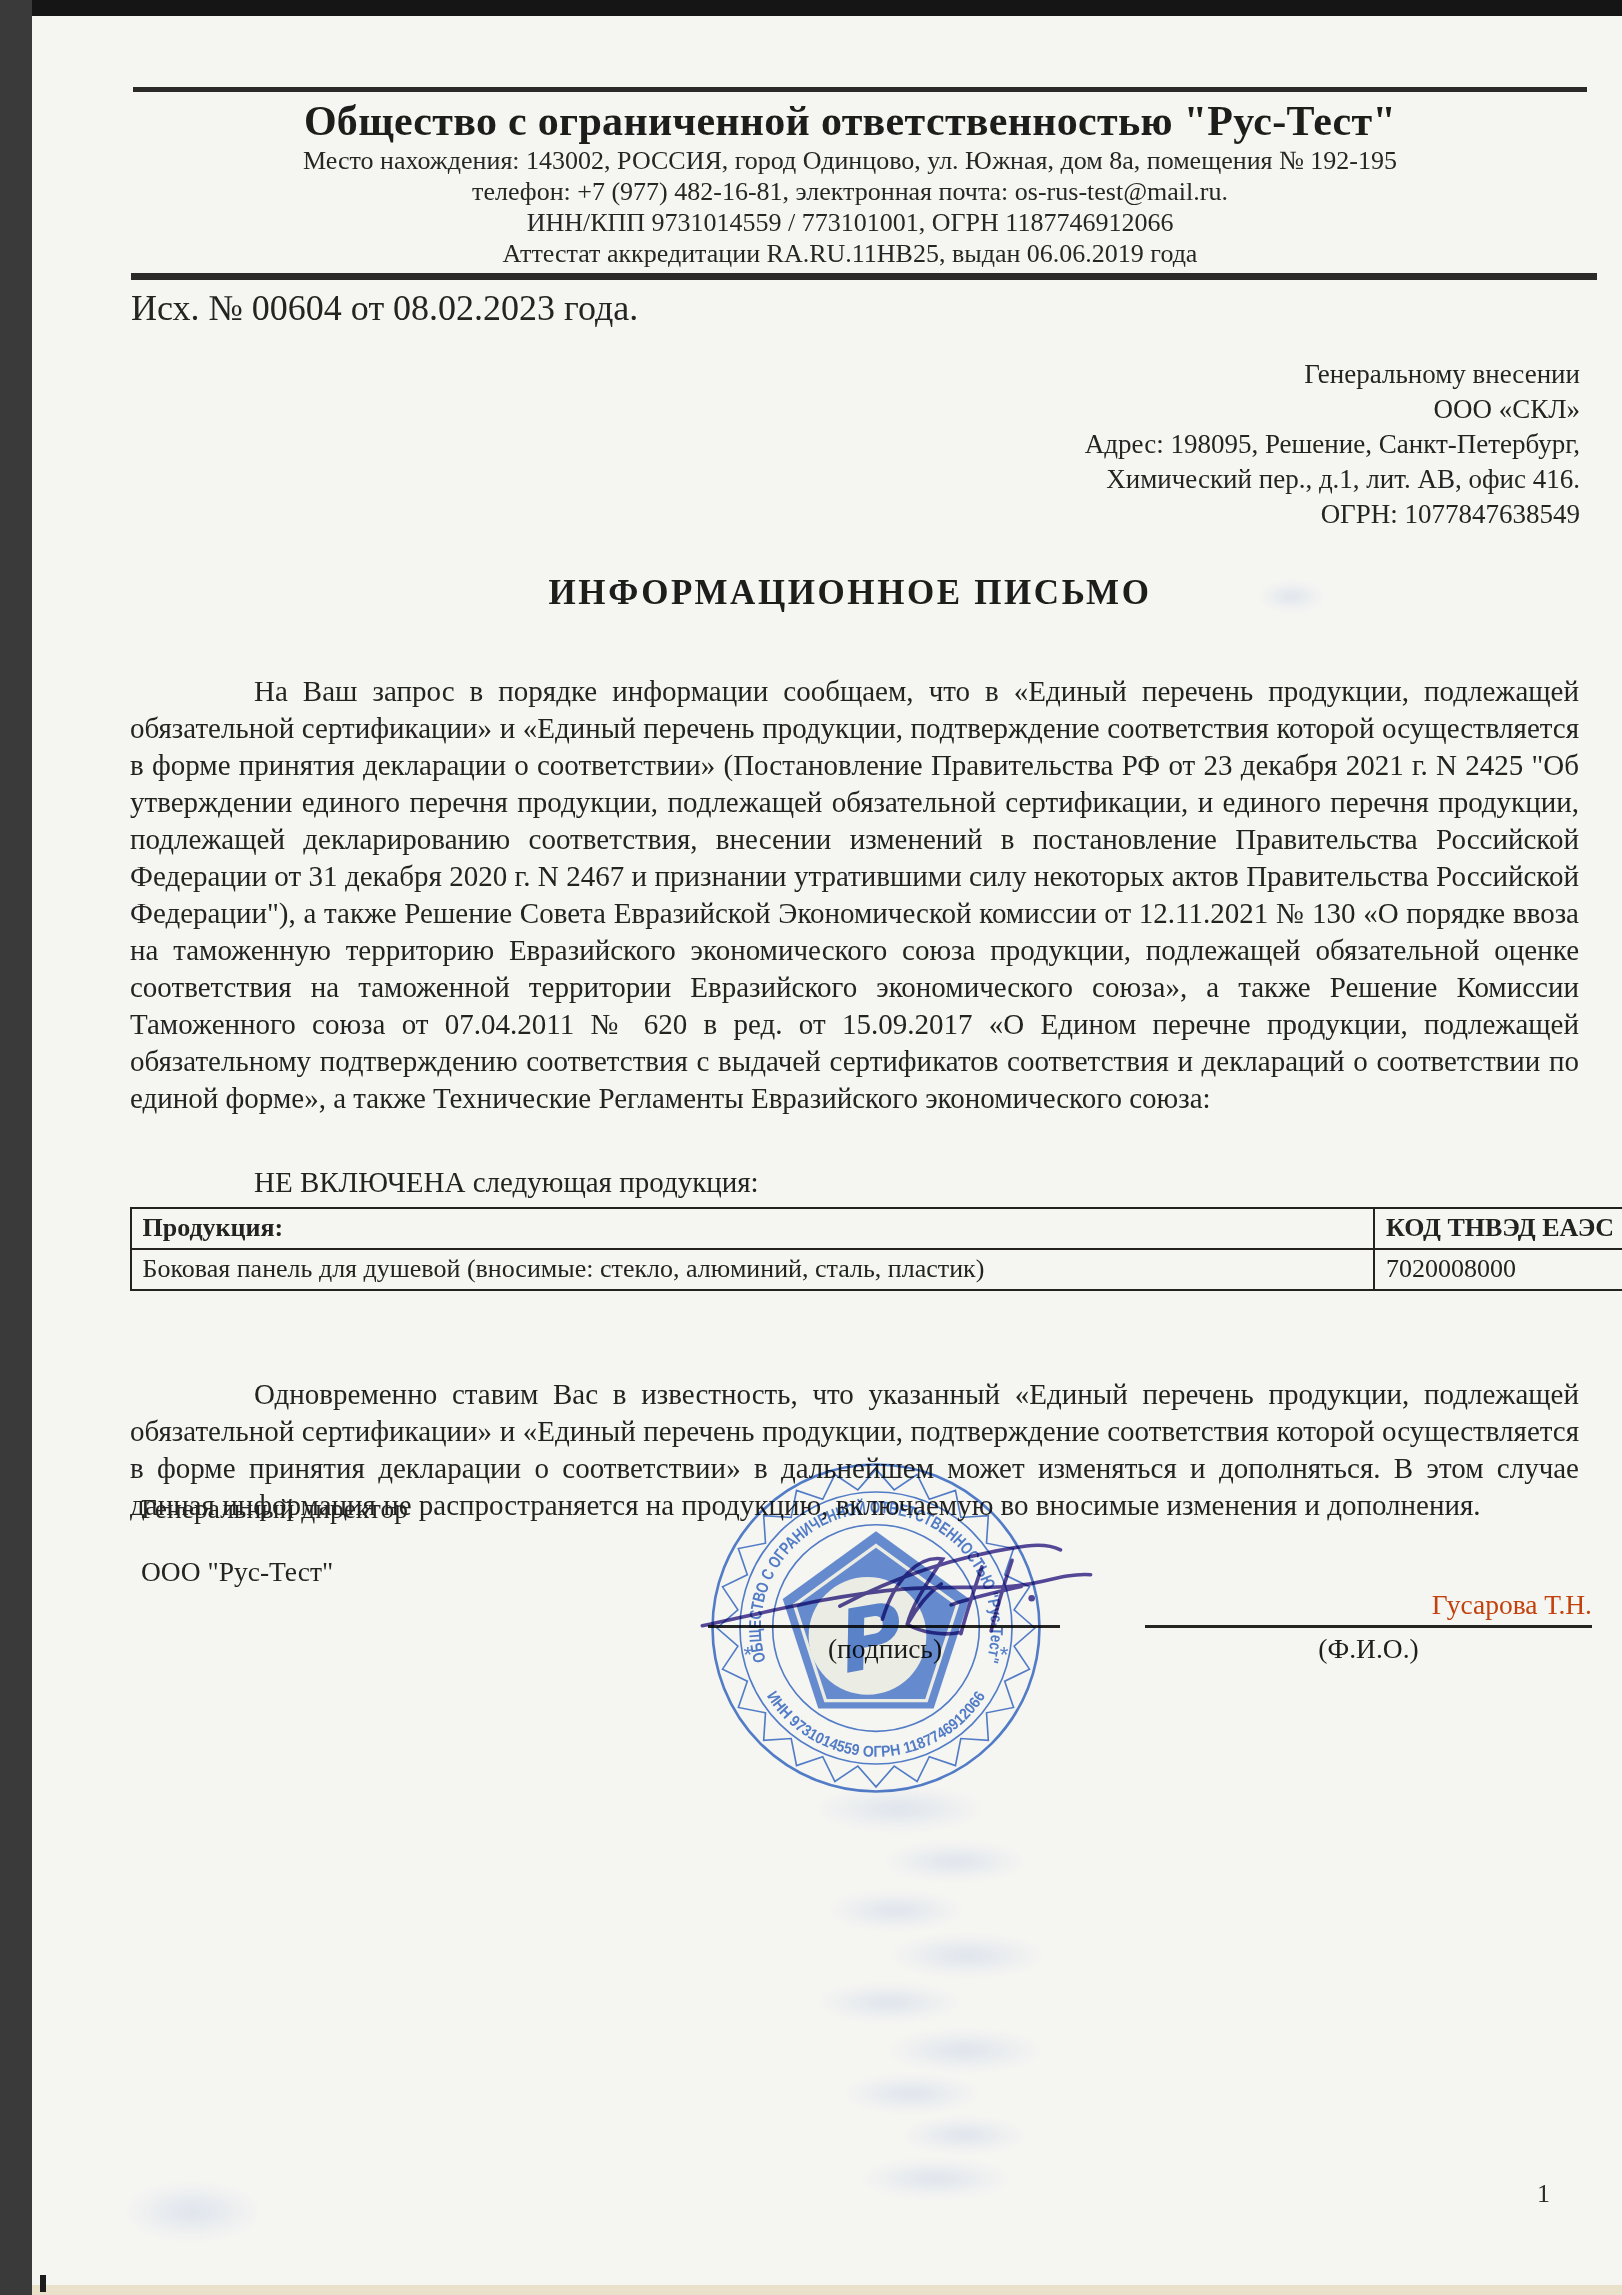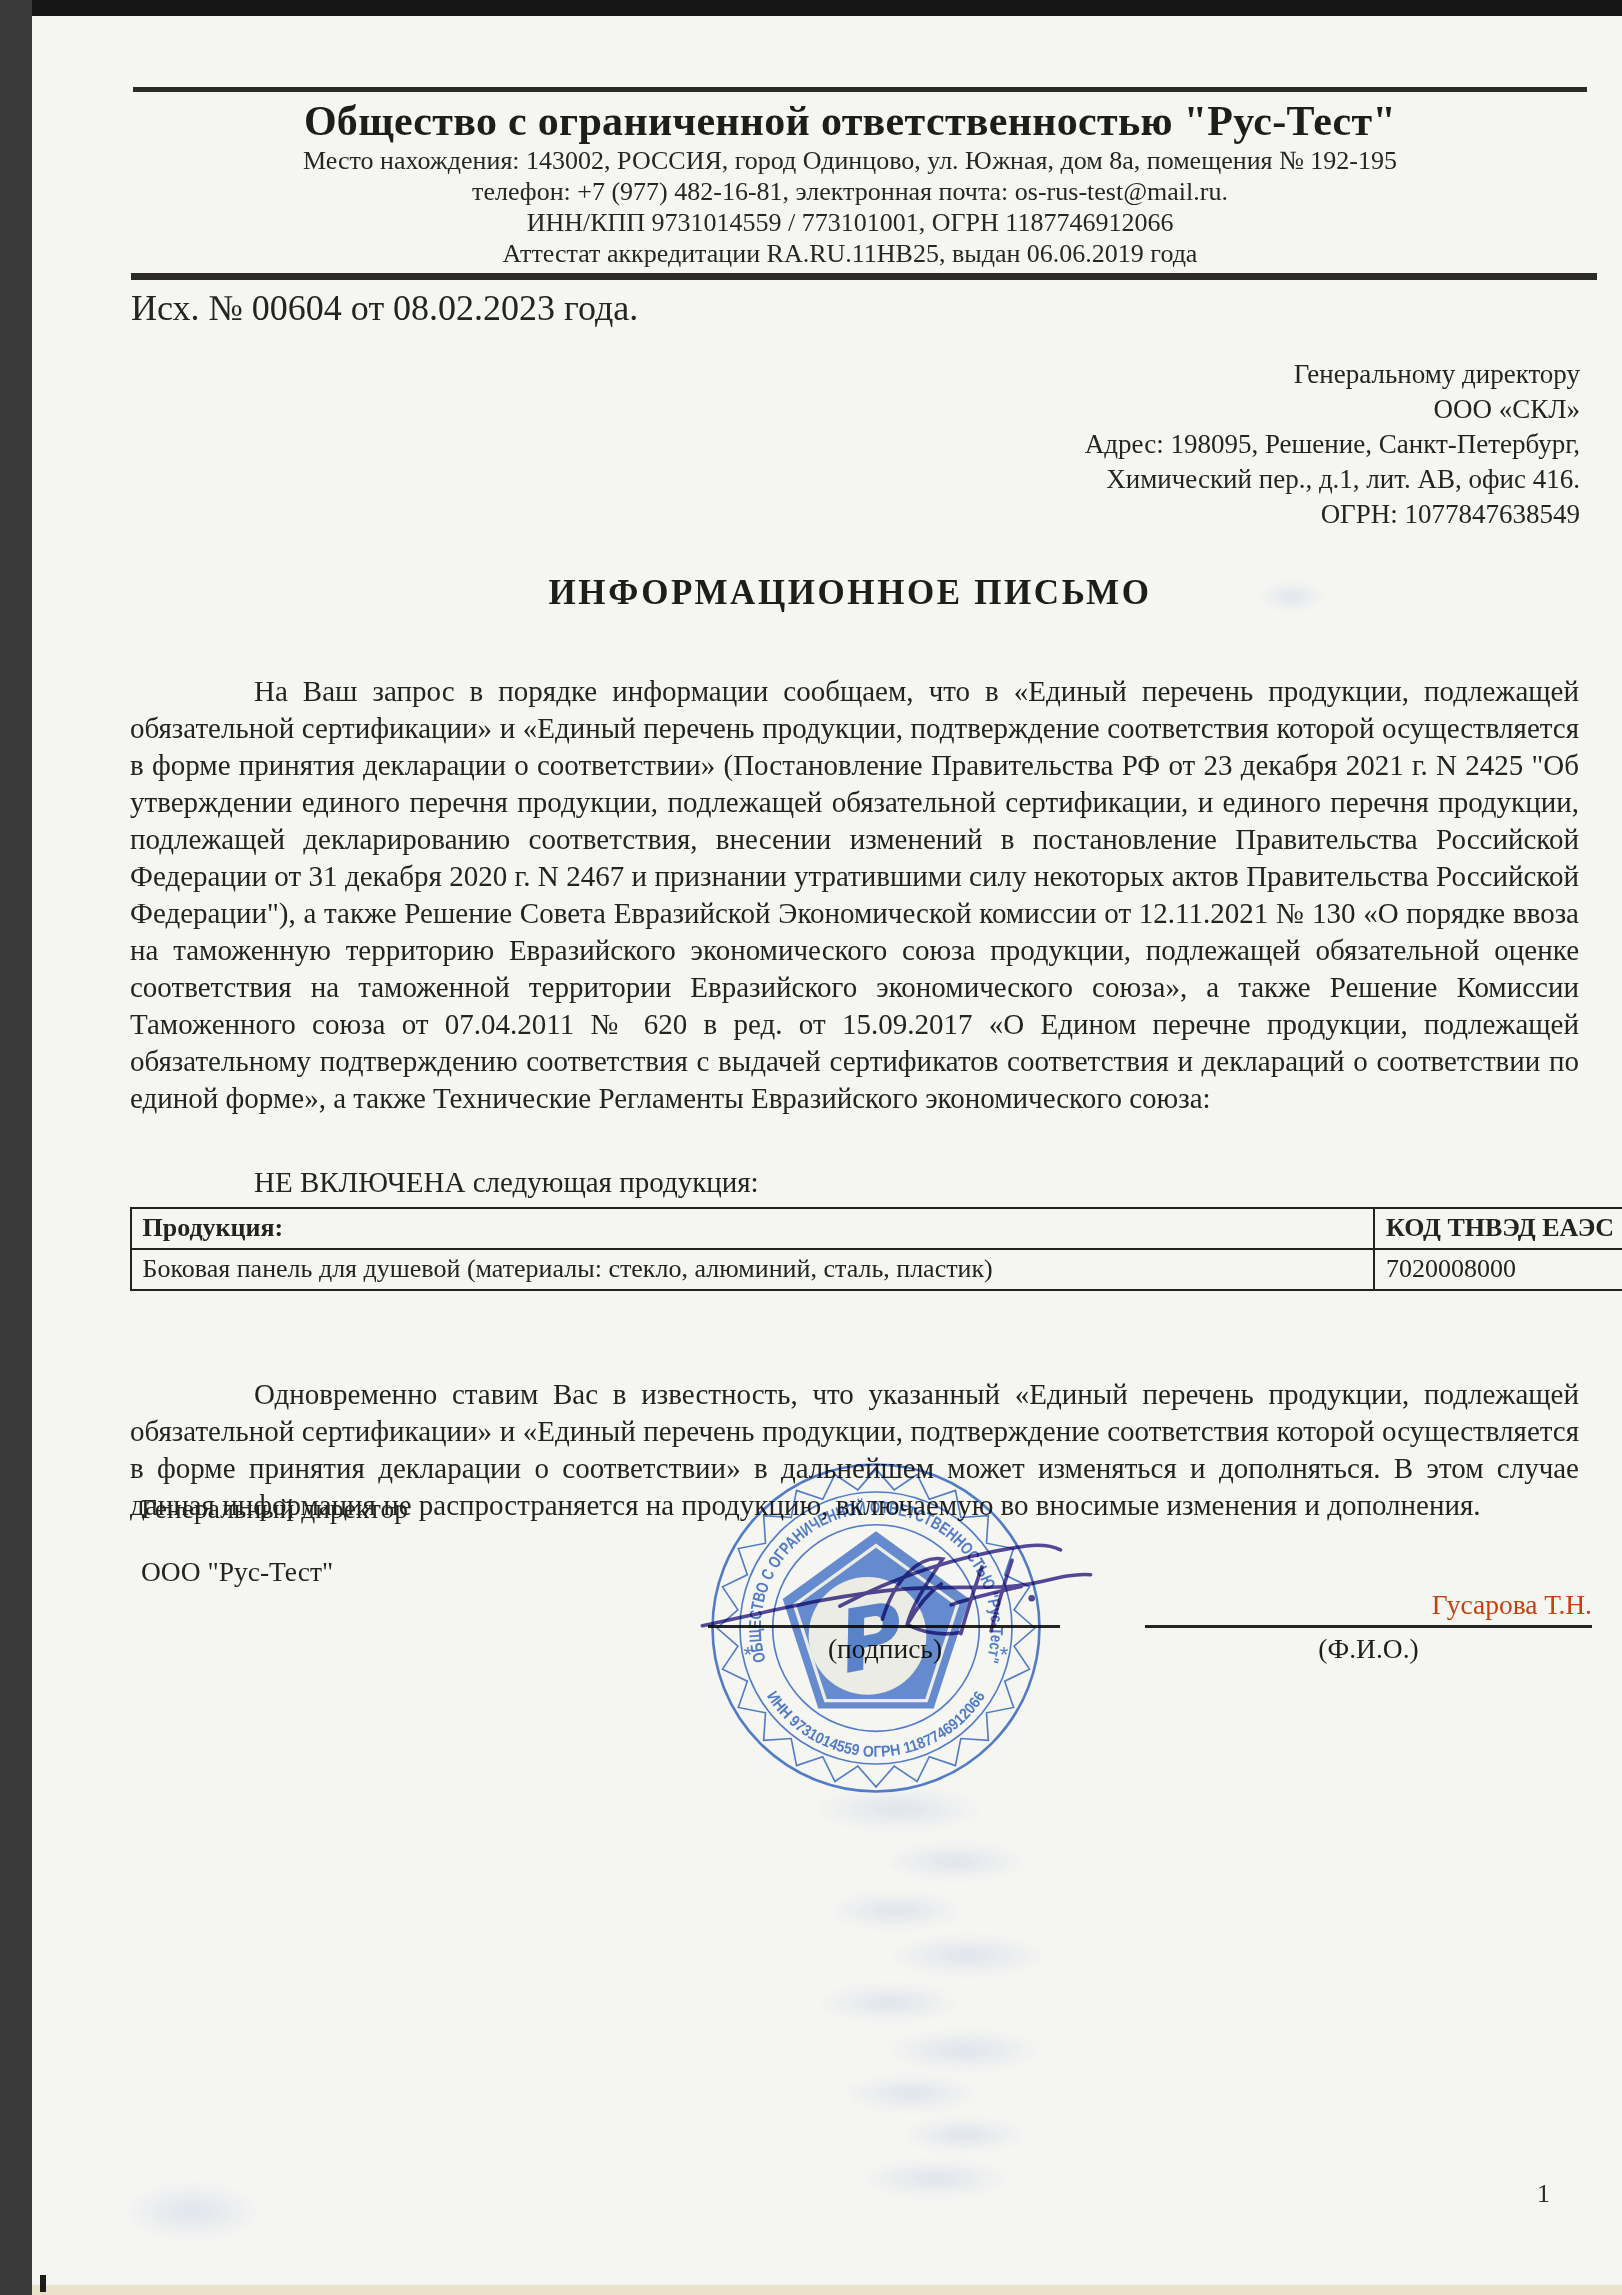--- a/index.html
+++ b/index.html
@@ -75,21 +75,21 @@
     <div class="head-line">телефон: +7 (977) 482-16-81, электронная почта: os-rus-test@mail.ru.</div>
     <div class="head-line">ИНН/КПП 9731014559 / 773101001, ОГРН 1187746912066</div>
     <div class="head-line">Аттестат аккредитации RA.RU.11НВ25, выдан 06.06.2019 года</div>
   </div>
 
   <div class="rule rule-head"></div>
 
   <div class="outgoing">Исх. № 00604 от 08.02.2023 года.</div>
 
   <div class="addressee">
-    <div>Генеральному директору</div>
+    <div>Генеральному внесении</div>
     <div>ООО «СКЛ»</div>
     <div>Адрес: 198095, Решение, Санкт-Петербург,</div>
     <div>Химический пер., д.1, лит. АВ, офис 416.</div>
     <div>ОГРН: 1077847638549</div>
   </div>
 
   <div class="letter-title">ИНФОРМАЦИОННОЕ ПИСЬМО</div>
 
   <div class="para para-1">На Ваш запрос в порядке информации сообщаем, что в «Единый перечень продукции, подлежащей обязательной сертификации» и «Единый перечень продукции, подтверждение соответствия которой осуществляется в форме принятия декларации о соответствии» (Постановление Правительства РФ от 23 декабря 2021 г. N 2425 "Об утверждении единого перечня продукции, подлежащей обязательной сертификации, и единого перечня продукции, подлежащей декларированию соответствия, внесении изменений в постановление Правительства Российской Федерации от 31 декабря 2020 г. N 2467 и признании утратившими силу некоторых актов Правительства Российской Федерации"), а также Решение Совета Евразийской Экономической комиссии от 12.11.2021 № 130 «О порядке ввоза на таможенную территорию Евразийского экономического союза продукции, подлежащей обязательной оценке соответствия на таможенной территории Евразийского экономического союза», а также Решение Комиссии Таможенного союза от 07.04.2011 № 620 в ред. от 15.09.2017 «О Едином перечне продукции, подлежащей обязательному подтверждению соответствия с выдачей сертификатов соответствия и деклараций о соответствии по единой форме», а также Технические Регламенты Евразийского экономического союза:</div>
 
@@ -99,21 +99,21 @@
     <colgroup>
         <col class="col-product">
         <col class="col-code">
       </colgroup>
     <tbody>
       <tr>
         <td class="th-cell">Продукция:</td>
         <td class="th-cell">КОД ТНВЭД ЕАЭС</td>
       </tr>
       <tr>
-        <td>Боковая панель для душевой (материалы: стекло, алюминий, сталь, пластик)</td>
+        <td>Боковая панель для душевой (вносимые: стекло, алюминий, сталь, пластик)</td>
         <td>7020008000</td>
       </tr>
     </tbody>
   </table>
 
   <div class="para para-2">Одновременно ставим Вас в известность, что указанный «Единый перечень продукции, подлежащей обязательной сертификации» и «Единый перечень продукции, подтверждение соответствия которой осуществляется в форме принятия декларации о соответствии» в дальнейшем может изменяться и дополняться. В этом случае данная информация не распространяется на продукцию, включаемую во вносимые изменения и дополнения.</div>
 
   <div class="sig-position sig-pos-1">Генеральный директор</div>
   <div class="sig-position sig-pos-2">ООО "Рус-Тест"</div>
 

